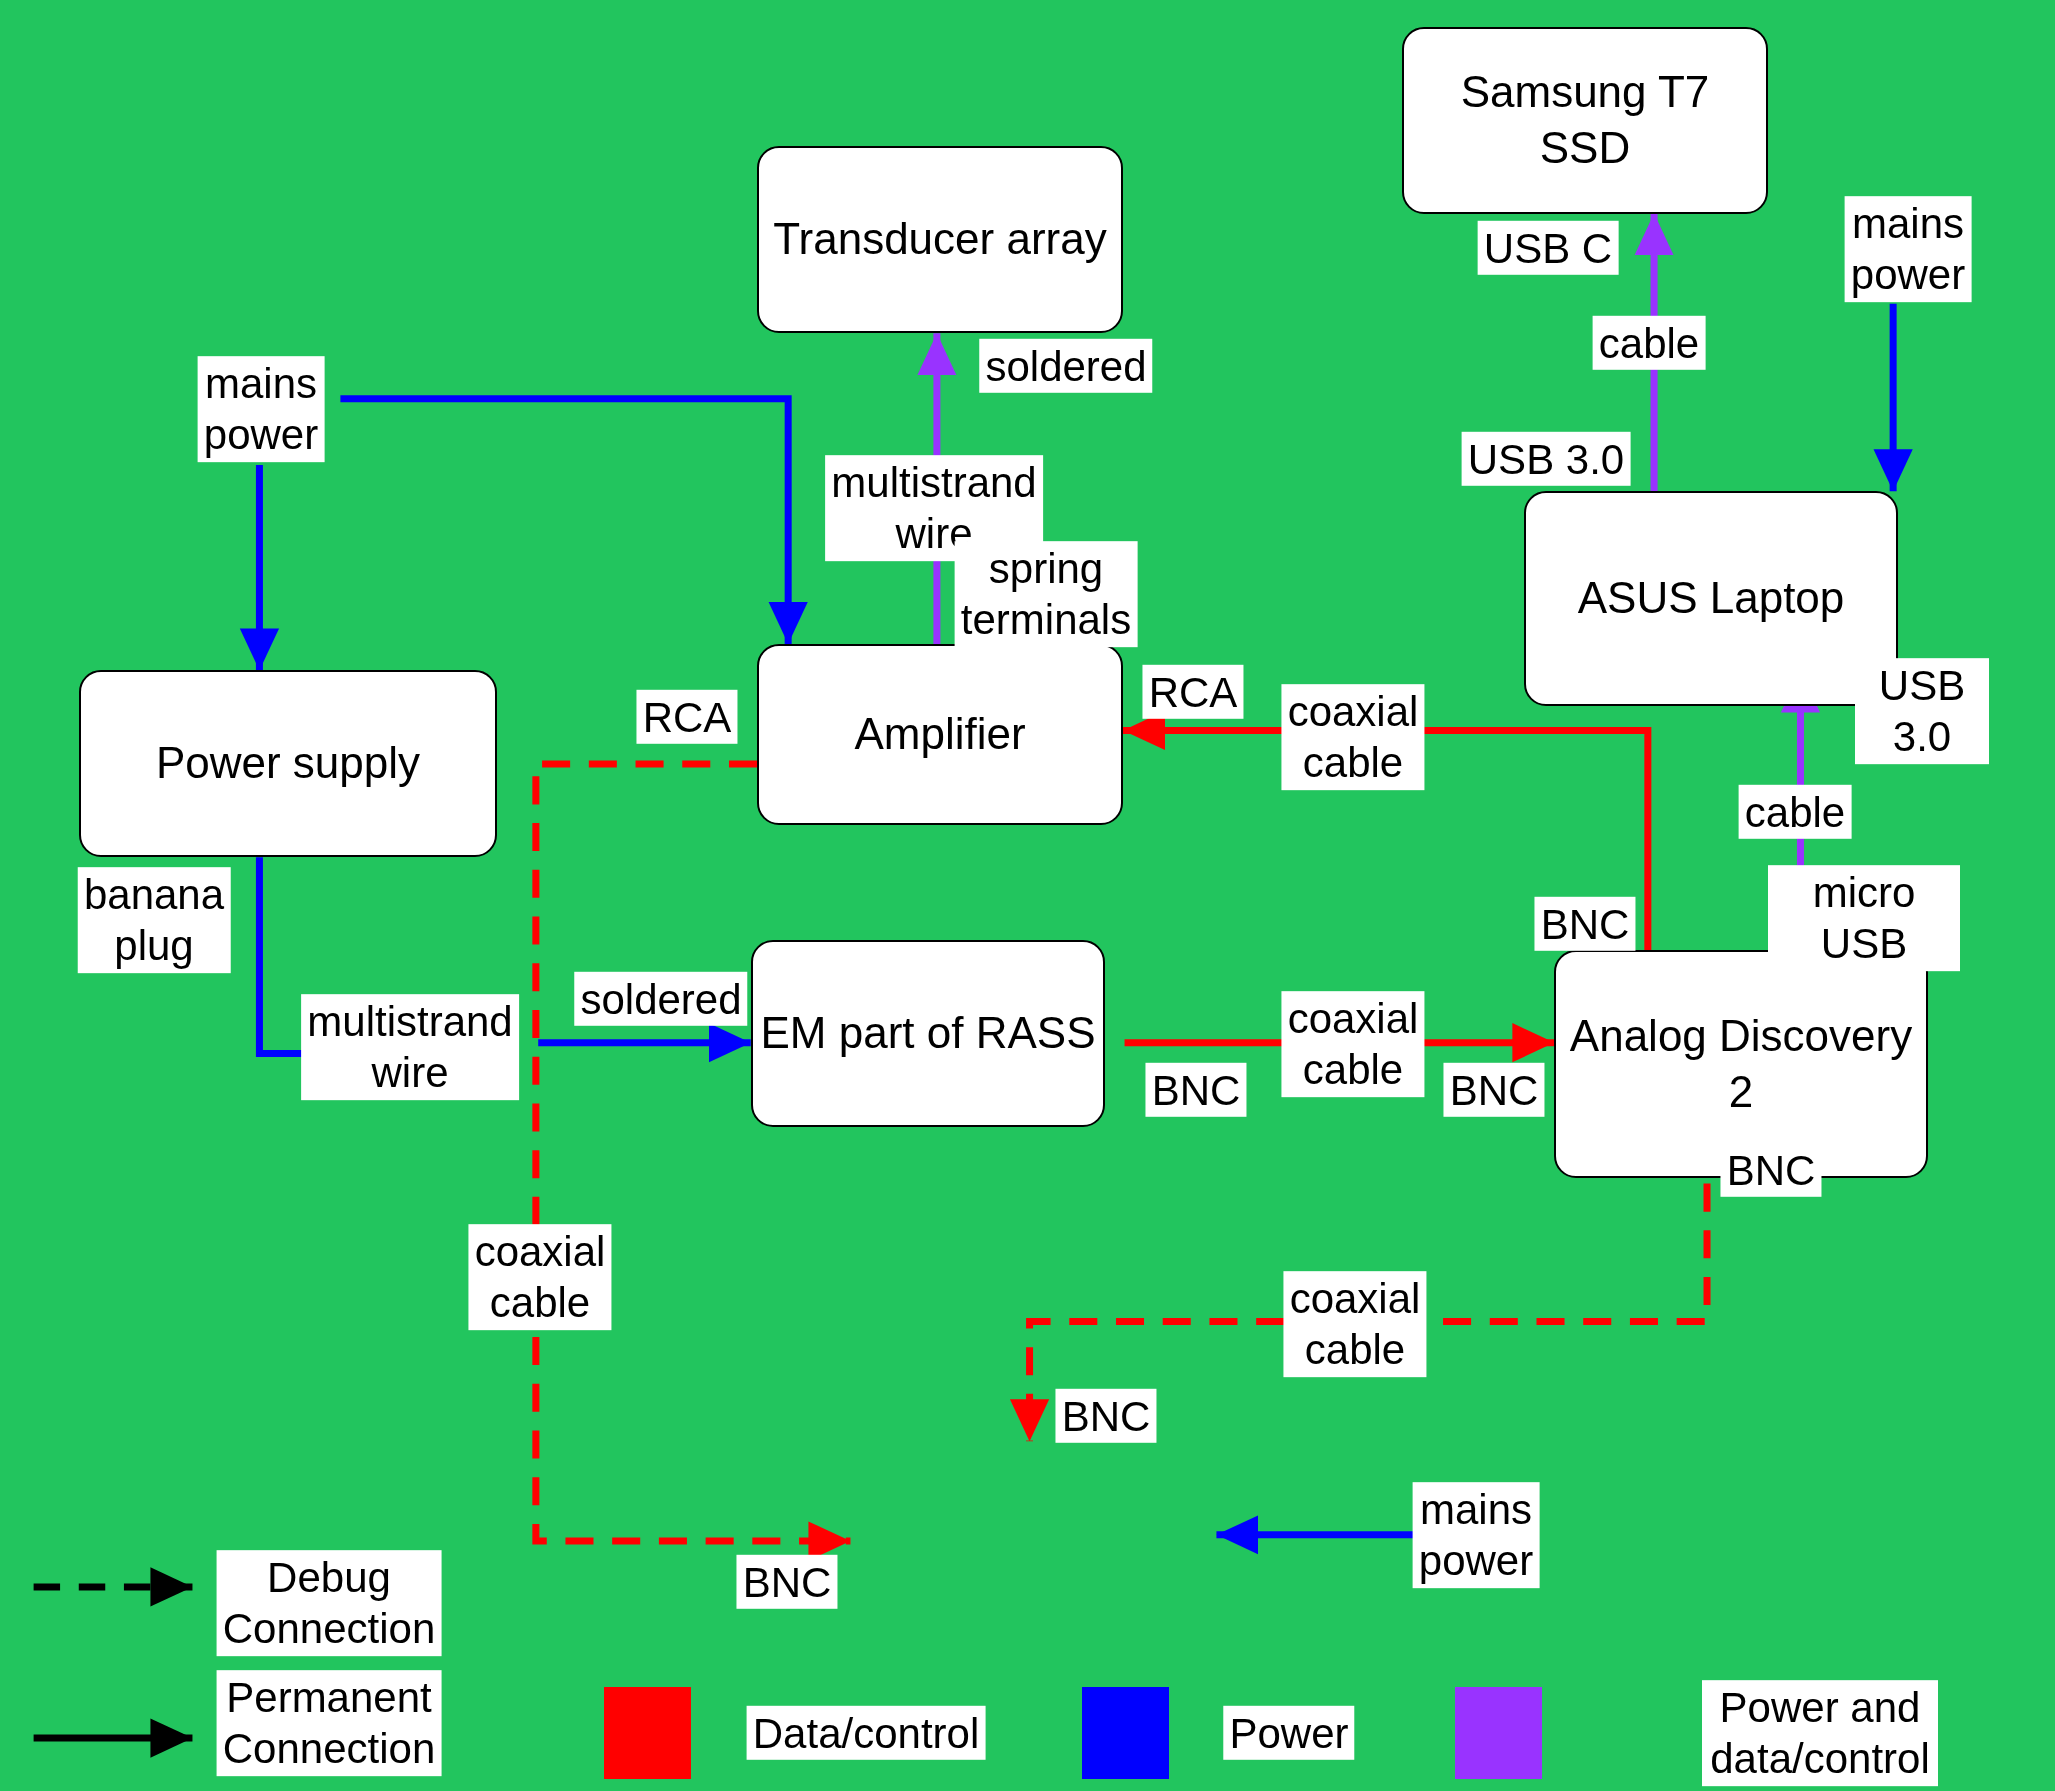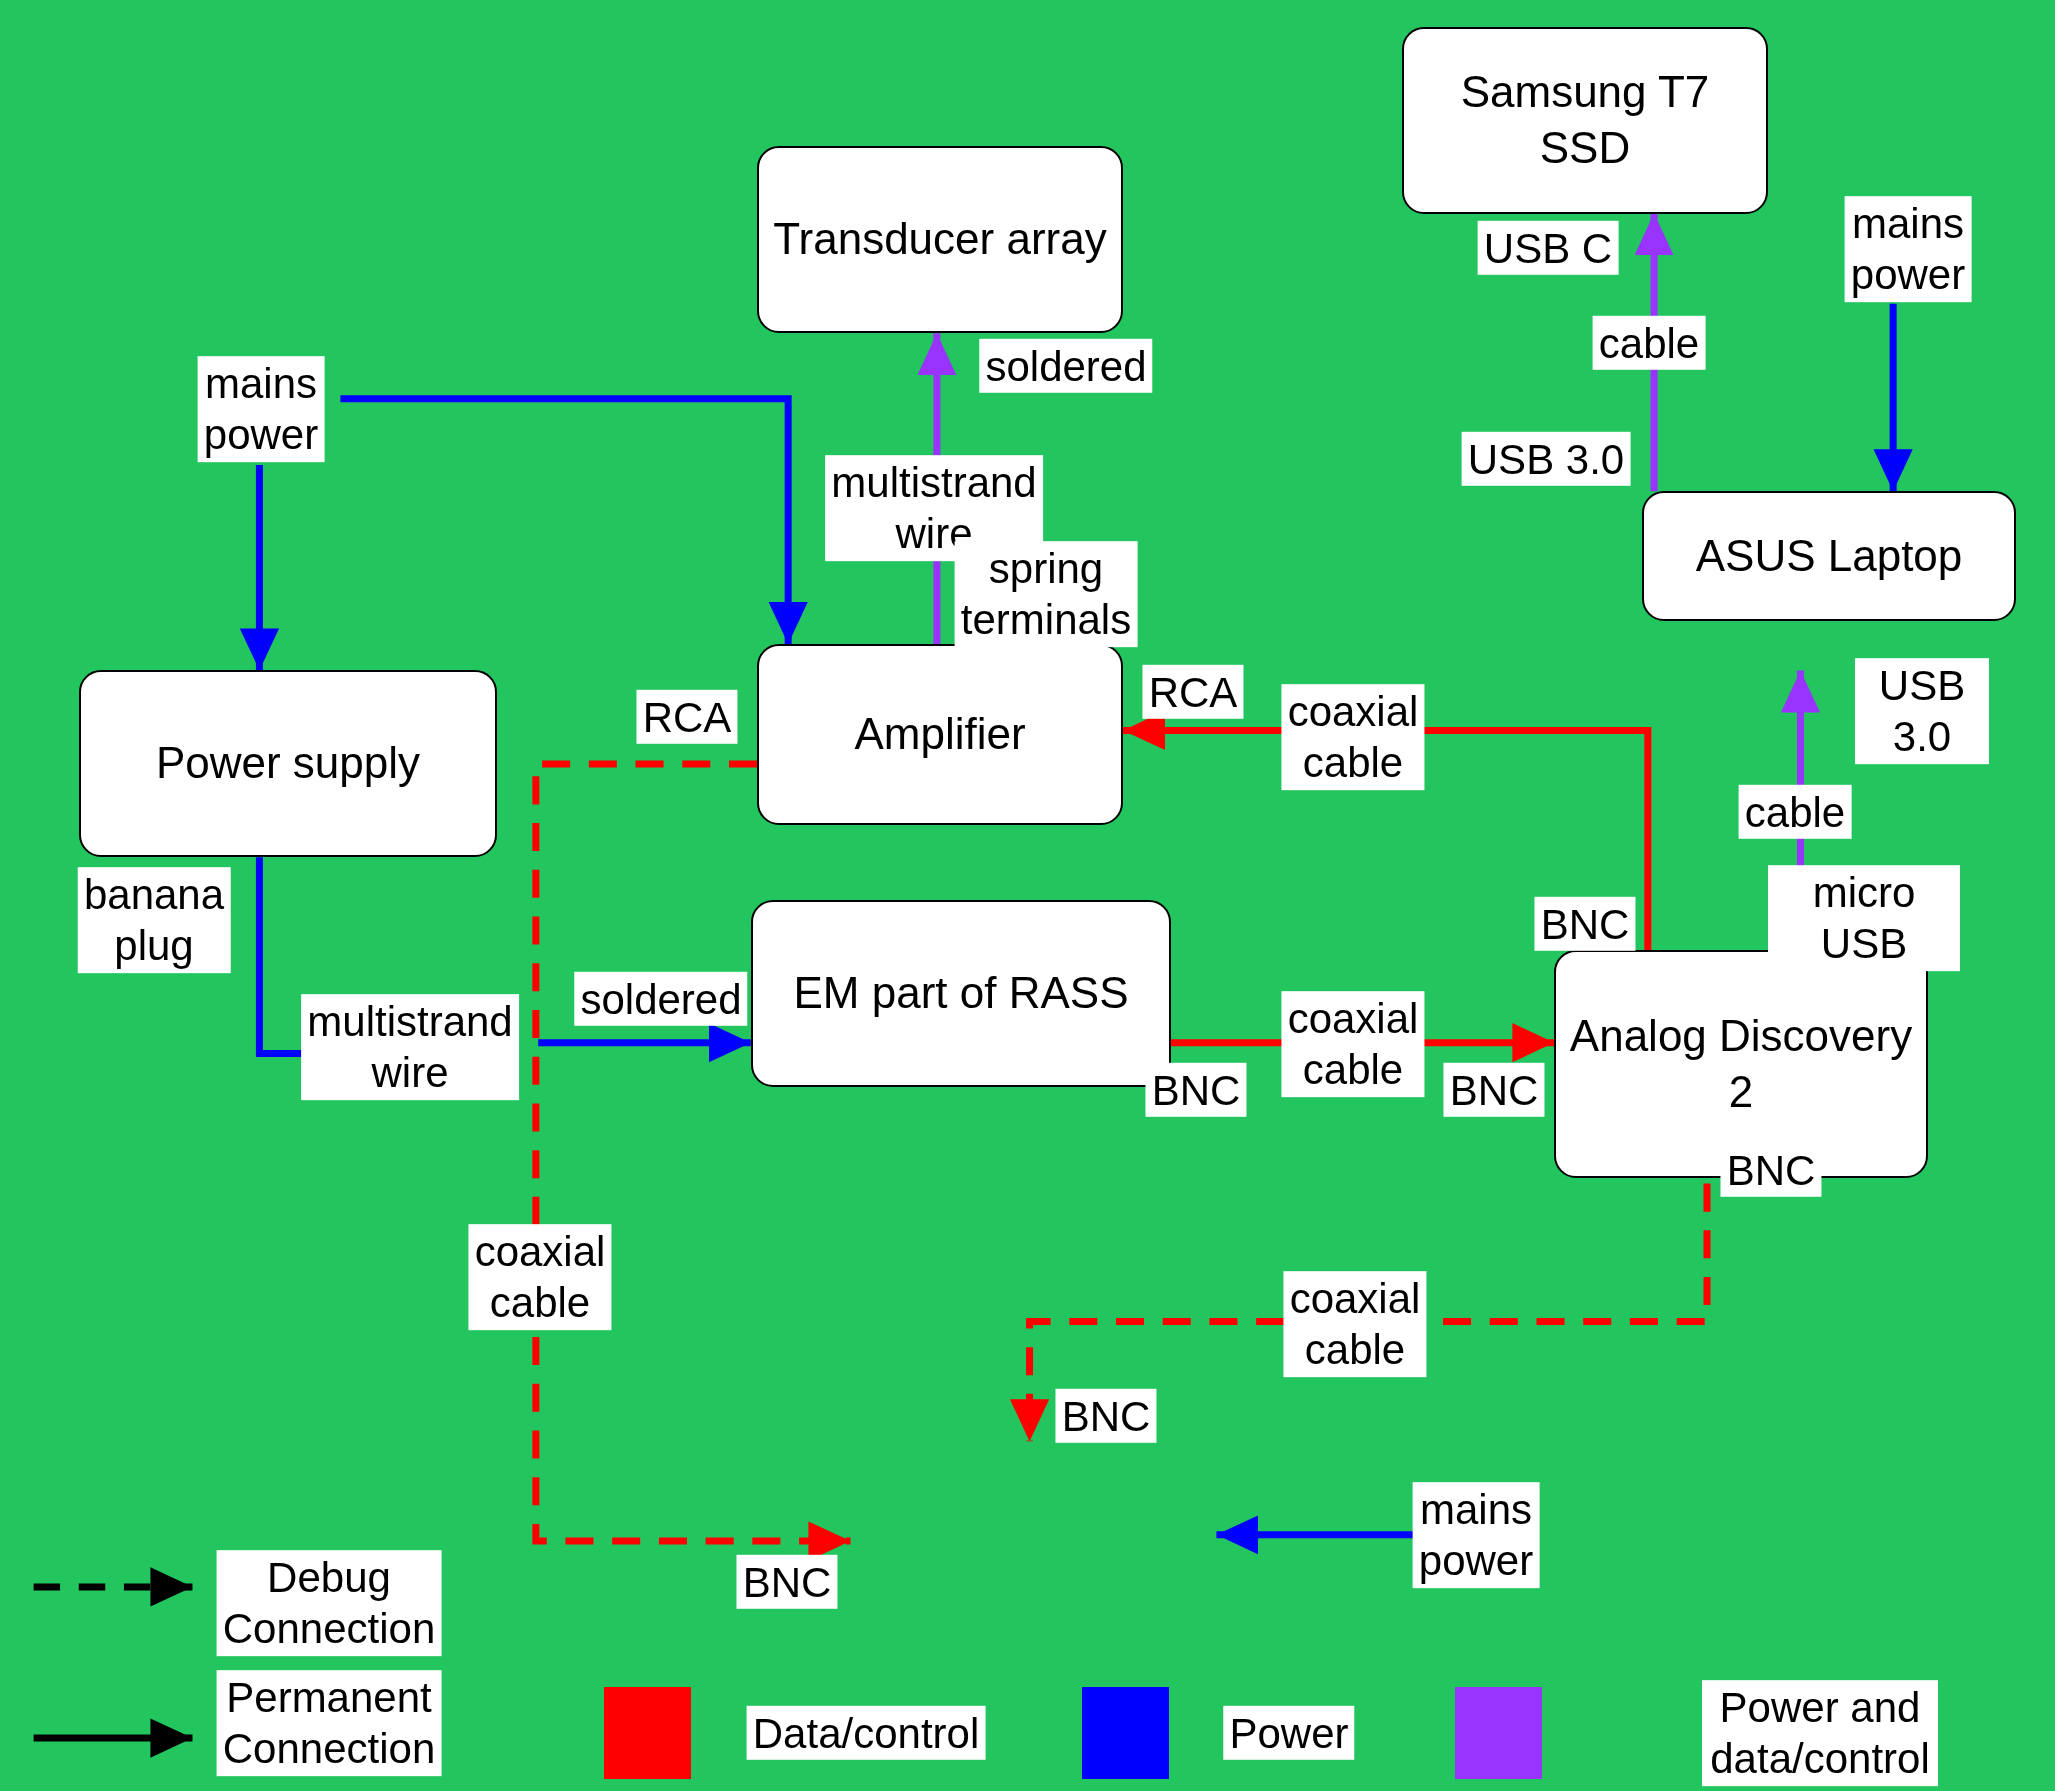--- a/index.html
+++ b/index.html
@@ -81,26 +81,26 @@
     <polyline points="972,981 688,981 688,1979 1092,1979" fill="none" stroke-width="9" stroke-dasharray="36 24" marker-end="url(#arrow-red)" stroke="#FF0000"></polyline>
     <polyline points="2192,1460 2192,1697 1322,1697 1322,1851" fill="none" stroke-width="9" stroke-dasharray="36 24" marker-end="url(#arrow-red)" stroke="#FF0000"></polyline>
 
     <polyline points="43,2038 247,2038" fill="none" stroke-width="9" stroke-dasharray="34 24" marker-end="url(#arrow-black)" stroke="#000000"></polyline>
     <polyline points="43,2232 247,2232" fill="none" stroke-width="9" marker-end="url(#arrow-black)" stroke="#000000"></polyline>
   </svg>
 
   <div class="node" style="left:1402px; top:26.5px; width:366px; height:187px">Samsung T7
 SSD</div>
   <div class="node" style="left:757px; top:146px; width:366px; height:187px">Transducer array</div>
-  <div class="node" style="left:1642px; top:491px; width:374px; height:130px">ASUS Laptop</div>
+  <div class="node" style="left:1524px; top:491px; width:374px; height:215px">ASUS Laptop</div>
   <div class="node" style="left:757px; top:644px; width:366px; height:181px">Amplifier</div>
   <div class="node" style="left:79px; top:670px; width:418px; height:187px">Power supply</div>
   <div class="node" style="left:1554px; top:950px; width:374px; height:228px">Analog Discovery
 2</div>
-  <div class="node" style="left:751px; top:900px; width:420px; height:187px">EM part of RASS</div>
+  <div class="node" style="left:751px; top:940px; width:354px; height:187px">EM part of RASS</div>
 
   <div class="label" style="left:1066px; top:366px">soldered</div>
   <div class="label" style="left:934px; top:508px">multistrand
 wire</div>
   <div class="label" style="left:1046px; top:594px">spring
 terminals</div>
   <div class="label" style="left:687px; top:717px">RCA</div>
   <div class="label" style="left:1193px; top:692px">RCA</div>
   <div class="label" style="left:1353px; top:737px">coaxial
 cable</div>

